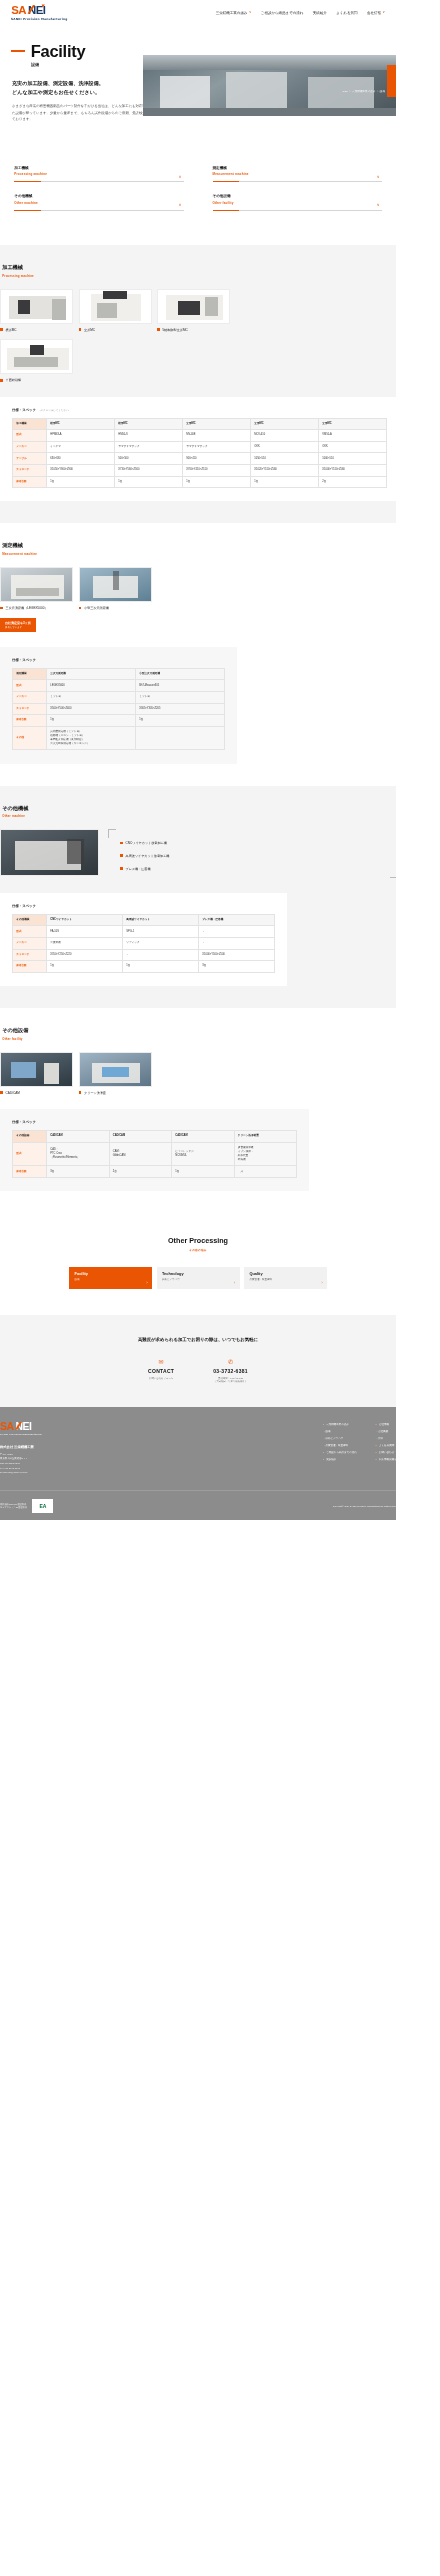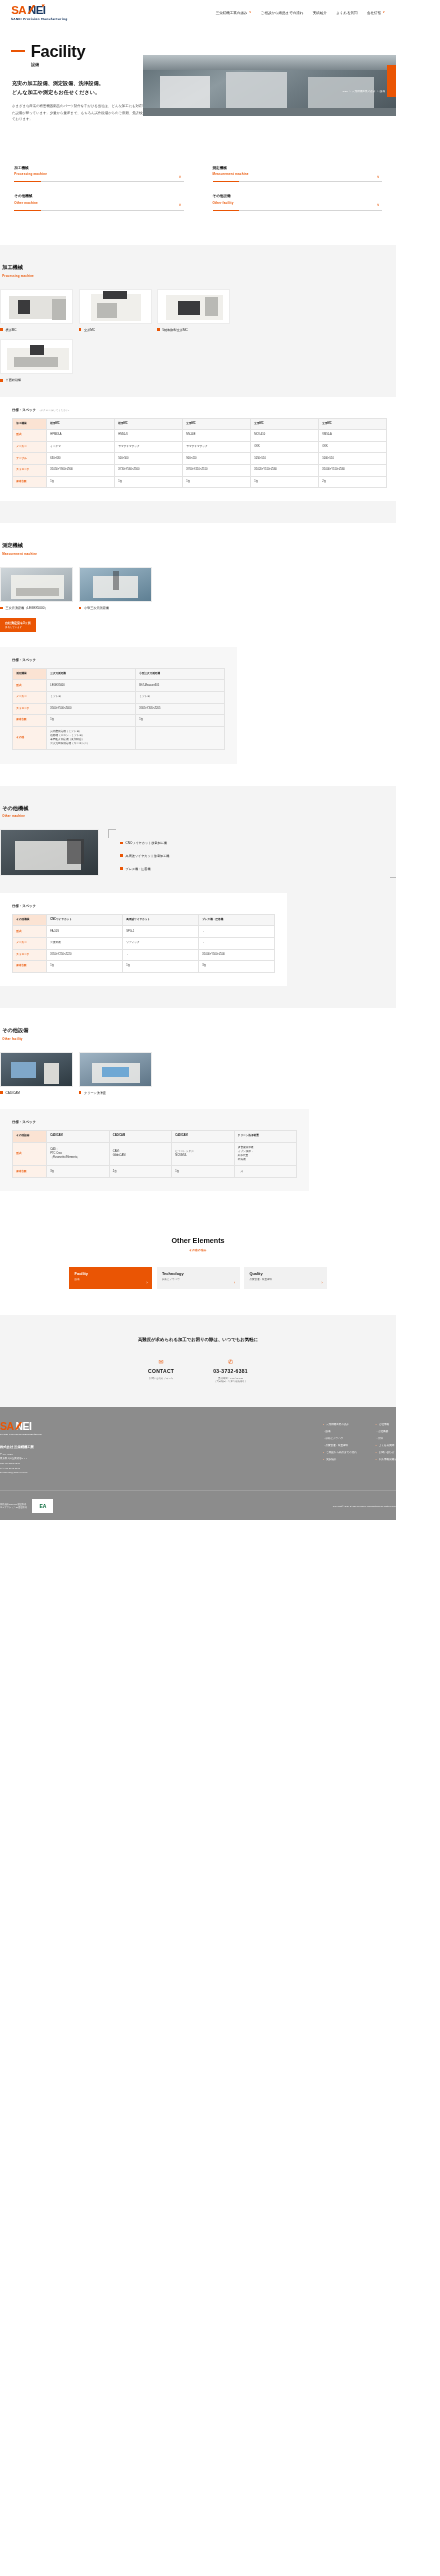--- a/index.html
+++ b/index.html
@@ -627,21 +627,21 @@
                 <td>一式</td>
               </tr>
             </tbody>
           </table>
         </div>
       </div>
     </div>
   </div>
 
   <div class="adv">
-    <div class="adv-t">Other Elements</div>
+    <div class="adv-t">Other Processing</div>
     <div class="adv-s">その他の強み</div>
     <div class="adv-cards">
       <div class="acard on">
         <div class="en">Facility</div>
         <div class="ja">設備</div>
         <div class="ar">›</div>
       </div>
       <div class="acard">
         <div class="en">Technology</div>
         <div class="ja">技術とノウハウ</div>

